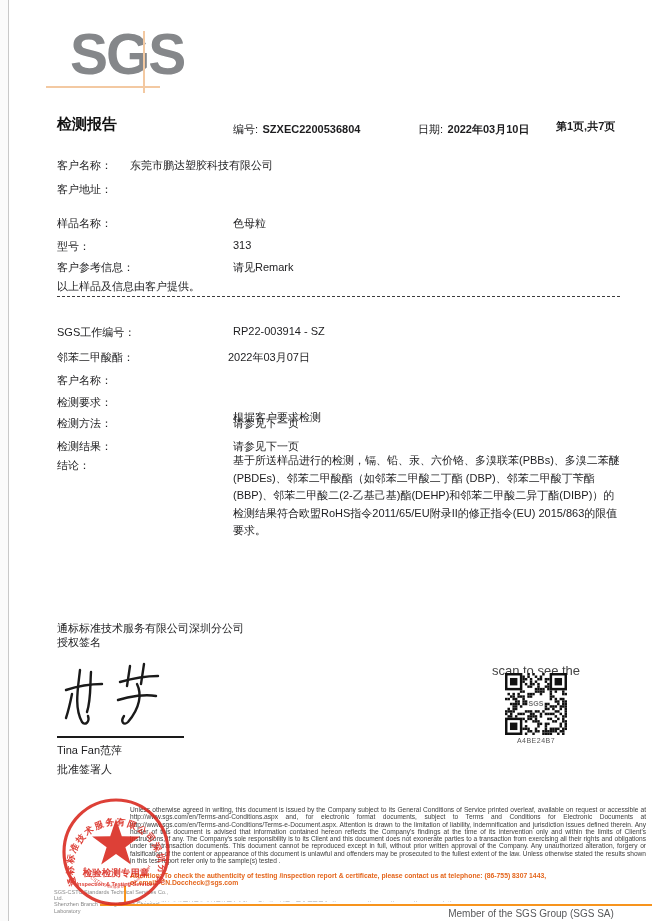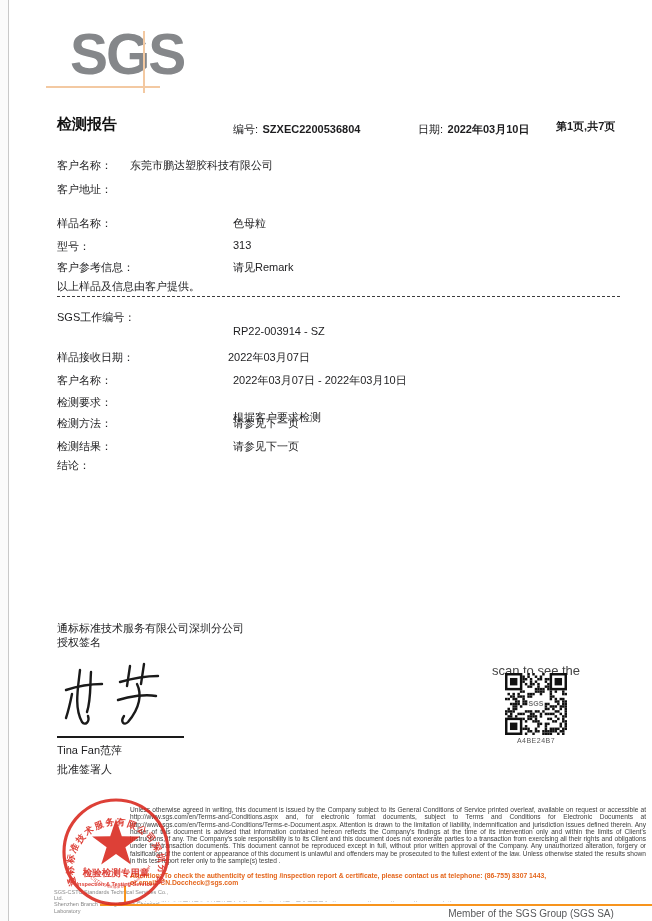--- a/index.html
+++ b/index.html
@@ -68,39 +68,39 @@
 
   <div class="abs lbl" style="left:57px;top:239px;">型号：</div>
   <div class="abs val" style="left:233px;top:239px;">313</div>
 
   <div class="abs lbl" style="left:57px;top:260px;">客户参考信息：</div>
   <div class="abs val" style="left:233px;top:260px;">请见Remark</div>
 
   <div class="abs lbl" style="left:57px;top:279px;">以上样品及信息由客户提供。</div>
   <div class="dashline"></div>
 
-  <div class="abs lbl" style="left:57px;top:310px;text-align:center;">SGS工作编号：</div>
+  <div class="abs lbl" style="left:57px;top:325px;text-align:center;">SGS工作编号：</div>
   <div class="abs val" style="left:233px;top:325px;">RP22-003914 - SZ</div>
 
-  <div class="abs lbl" style="left:57px;top:350px;">样品接收日期：</div>
+  <div class="abs lbl" style="left:57px;top:350px;">邻苯二甲酸酯：</div>
   <div class="abs val" style="left:228px;top:350px;">2022年03月07日</div>
 
   <div class="abs lbl" style="left:57px;top:373px;">客户名称：</div>
-  <div class="abs val" style="left:233px;top:373px;">2022年03月07日 - 2022年03月10日</div>
 
   <div class="abs lbl" style="left:57px;top:395px;">检测要求：</div>
   <div class="abs val" style="left:233px;top:395px;margin-top:15px;">根据客户要求检测</div>
 
   <div class="abs lbl" style="left:57px;top:416px;">检测方法：</div>
   <div class="abs val" style="left:233px;top:416px;">请参见下一页</div>
 
   <div class="abs lbl" style="left:57px;top:439px;">检测结果：</div>
   <div class="abs val" style="left:233px;top:439px;">请参见下一页</div>
 
   <div class="abs lbl" style="left:57px;top:458px;">结论：</div>
+  <div class="para" style="top:452px;">基于所送样品进行的检测，镉、铅、汞、六价铬、多溴联苯(PBBs)、多溴二苯醚(PBDEs)、邻苯二甲酸酯（如邻苯二甲酸二丁酯 (DBP)、邻苯二甲酸丁苄酯(BBP)、邻苯二甲酸二(2-乙基己基)酯(DEHP)和邻苯二甲酸二异丁酯(DIBP)）的检测结果符合欧盟RoHS指令2011/65/EU附录II的修正指令(EU) 2015/863的限值要求。</div>
 
   <div class="abs lbl" style="left:57px;top:621px;">通标标准技术服务有限公司深圳分公司</div>
   <div class="abs lbl" style="left:57px;top:635px;">授权签名</div>
 
   <svg class="abs" style="left:58px;top:660px;" width="140" height="75" viewBox="0 0 140 75">
     <g fill="none" stroke="#1a1a1a" stroke-width="2.4" stroke-linecap="round">
       <path d="M8,30 C20,26 34,24 44,24"></path>
       <path d="M22,10 C20,28 16,48 24,62 C27,66 32,62 30,56"></path>
       <path d="M33,12 C32,26 33,40 29,52"></path>
       <path d="M14,34 C12,44 10,52 8,58"></path>

